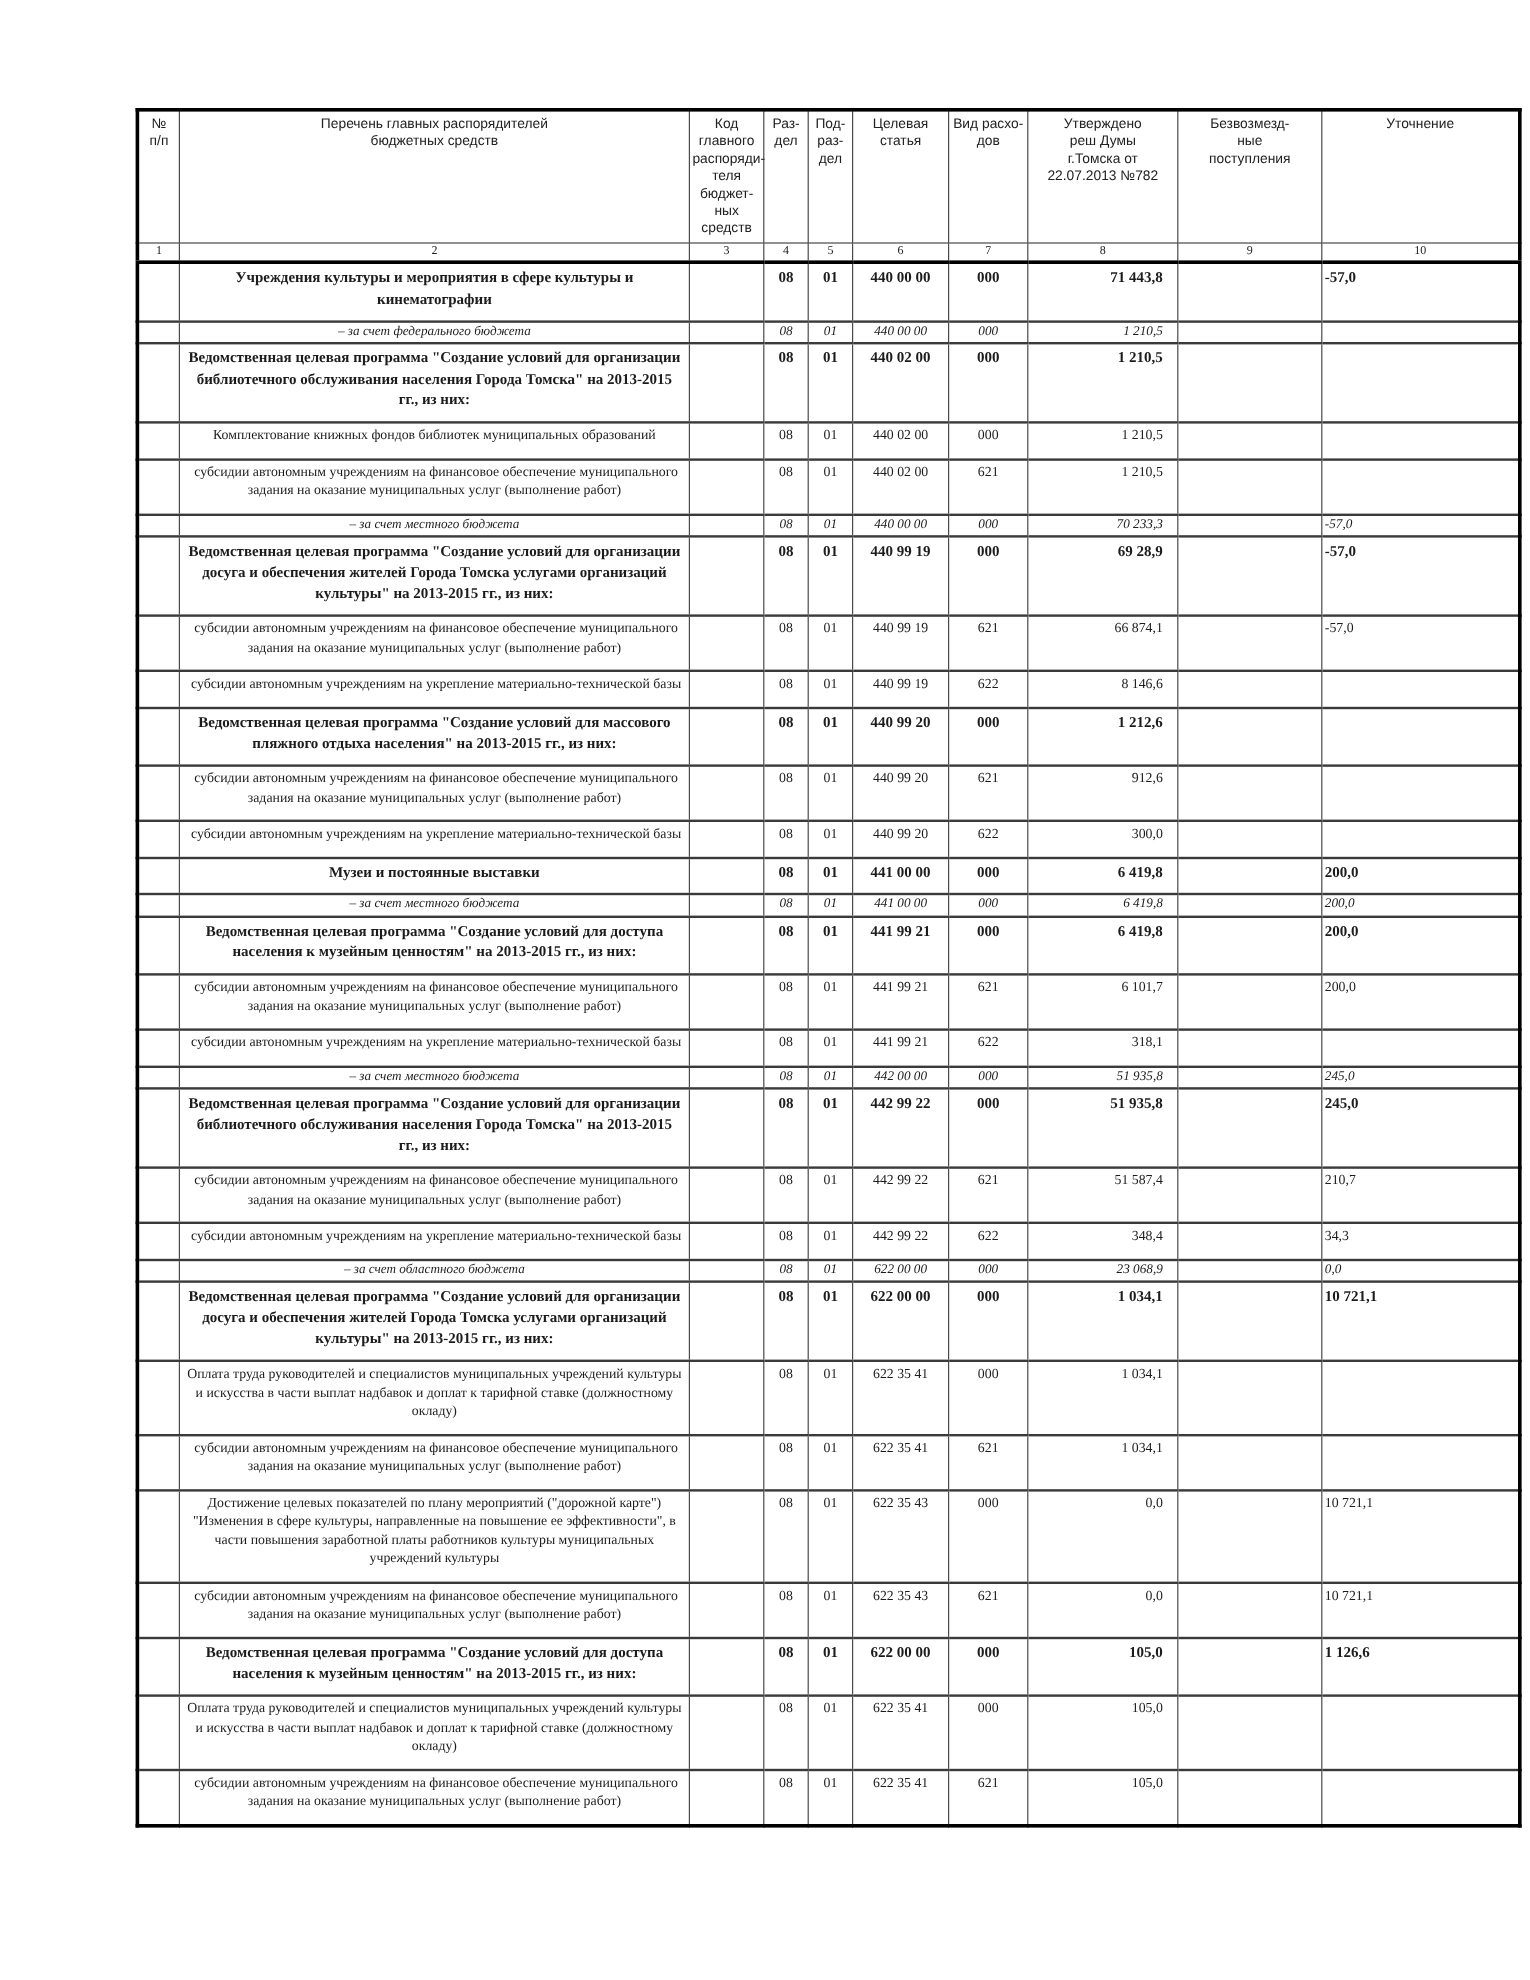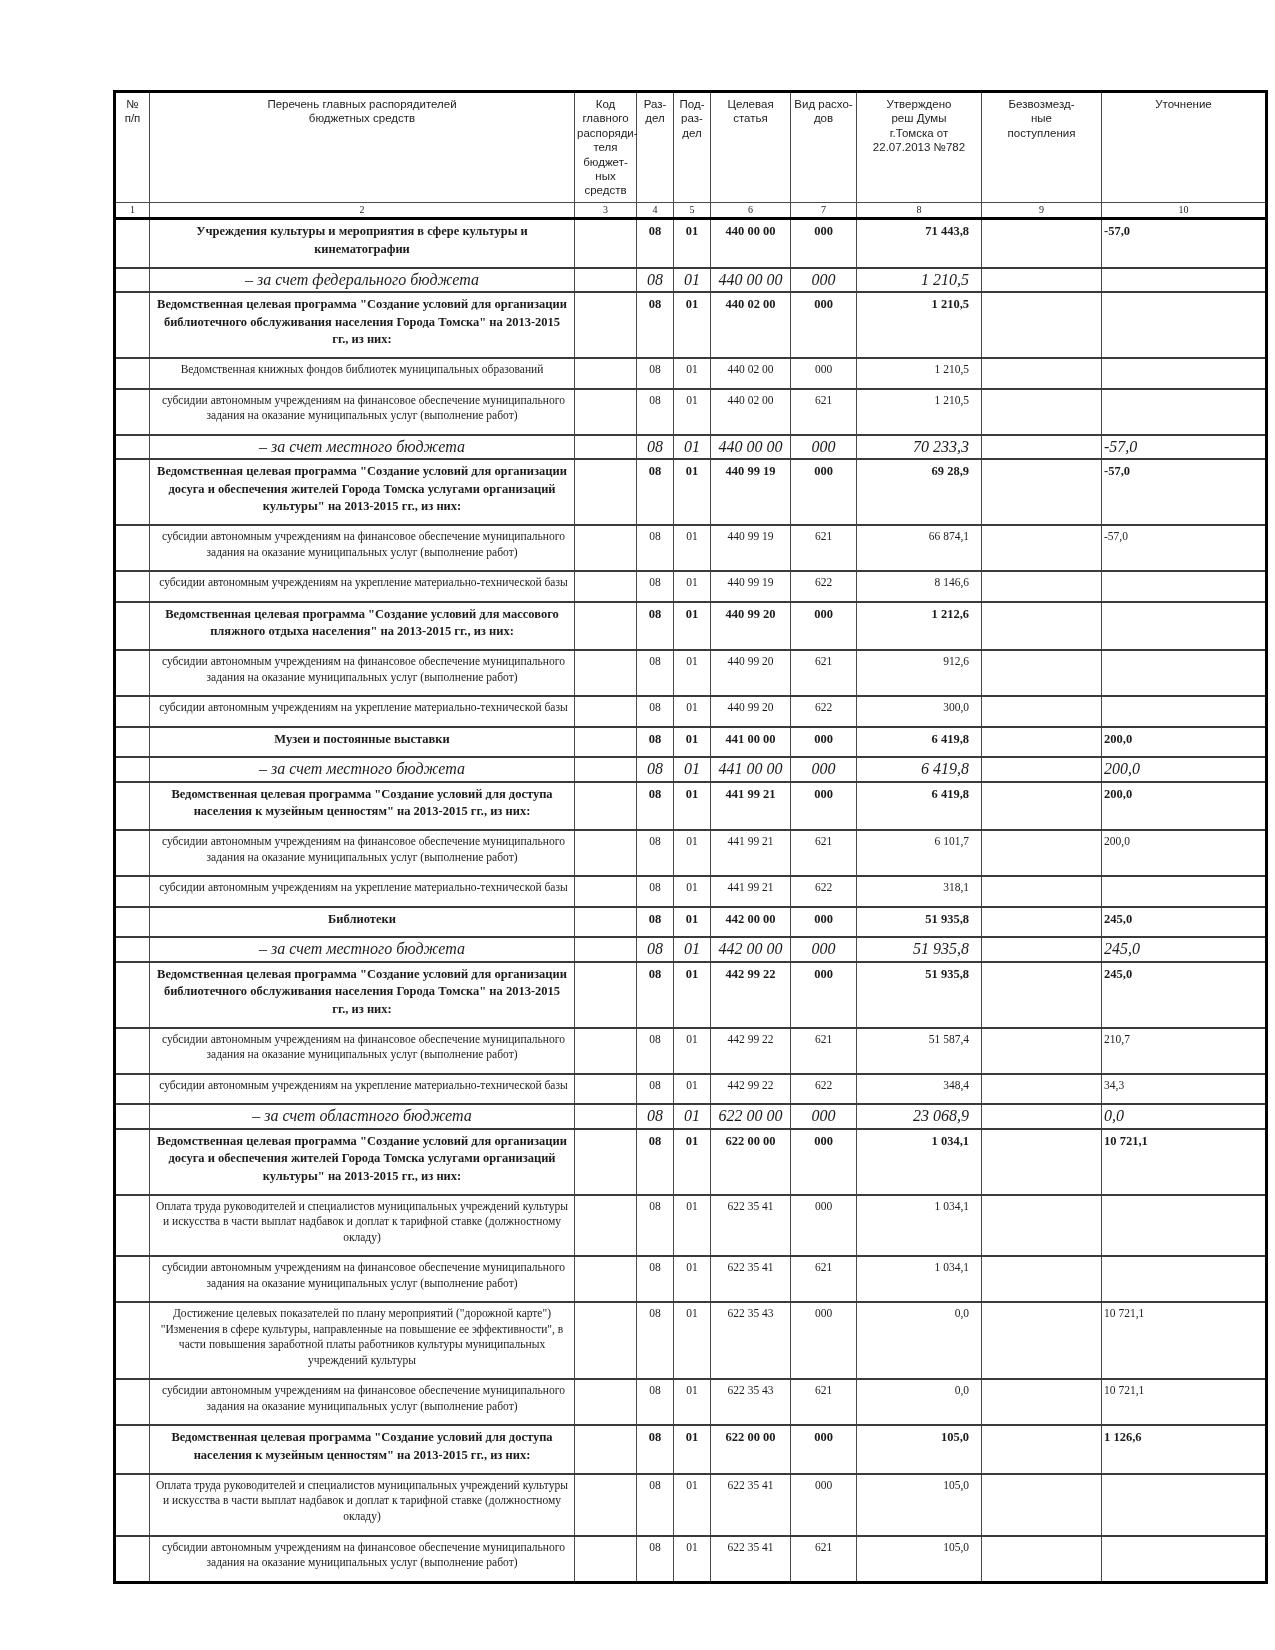--- a/index.html
+++ b/index.html
@@ -30,21 +30,21 @@
     padding:1px;border-bottom:3px solid #000;vertical-align:middle;
   }
   tbody td{border-top:2px solid #3a3a3a;font-size:11.5px;line-height:1.35;}
   td.desc{padding:3px 5px 10px 5px;white-space:pre-wrap;text-align:center;}
   td.code{text-align:center;padding:3px 1px 10px 1px;}
   td.amt{text-align:right;padding:3px 12px 10px 2px;}
   td.ref{text-align:left;padding:3px 6px 10px 2px;}
   tr.style-bold td{font-weight:bold;font-size:12.5px;line-height:1.42;}
   tr.style-bold td.desc{padding-bottom:8px;}
   tr.style-bold td.code,tr.style-bold td.amt,tr.style-bold td.ref{padding-bottom:8px;}
-  tr.style-italic td{font-style:italic;font-size:16px;line-height:1.2;}
+  tr.style-italic td{font-style:italic;font-size:11px;line-height:1.2;}
   tr.style-italic td.desc{padding:1px 5px 2px 5px;}
   tr.style-italic td.code,tr.style-italic td.amt,tr.style-italic td.ref{padding:1px 12px 2px 2px;}
   tr.style-italic td.ref{padding-right:6px;}
   tr.style-italic td.code{padding:1px;}
 </style>
 </head>
 <body>
 
 <div class="page">
   <table class="budget">
@@ -136,21 +136,21 @@
     <td class="code">08</td>
     <td class="code">01</td>
     <td class="code">440 02 00</td>
     <td class="code">000</td>
     <td class="amt">1 210,5</td>
     <td class="amt"></td>
     <td class="ref"></td>
   </tr>
         <tr class="style-normal">
     <td class="code"></td>
-    <td class="desc">Ведомственная книжных фондов библиотек муниципальных образований</td>
+    <td class="desc">Комплектование книжных фондов библиотек муниципальных образований</td>
     <td class="code"></td>
     <td class="code">08</td>
     <td class="code">01</td>
     <td class="code">440 02 00</td>
     <td class="code">000</td>
     <td class="amt">1 210,5</td>
     <td class="amt"></td>
     <td class="ref"></td>
   </tr>
         <tr class="style-normal">
@@ -301,32 +301,20 @@
     <td class="code"></td>
     <td class="desc"> субсидии автономным учреждениям на укрепление материально-технической базы</td>
     <td class="code"></td>
     <td class="code">08</td>
     <td class="code">01</td>
     <td class="code">441 99 21</td>
     <td class="code">622</td>
     <td class="amt">318,1</td>
     <td class="amt"></td>
     <td class="ref"></td>
-  </tr>
-        <tr class="style-bold">
-    <td class="code"></td>
-    <td class="desc">Библиотеки</td>
-    <td class="code"></td>
-    <td class="code">08</td>
-    <td class="code">01</td>
-    <td class="code">442 00 00</td>
-    <td class="code">000</td>
-    <td class="amt">51 935,8</td>
-    <td class="amt"></td>
-    <td class="ref">245,0</td>
   </tr>
         <tr class="style-italic">
     <td class="code"></td>
     <td class="desc">– за счет местного бюджета</td>
     <td class="code"></td>
     <td class="code">08</td>
     <td class="code">01</td>
     <td class="code">442 00 00</td>
     <td class="code">000</td>
     <td class="amt">51 935,8</td>

